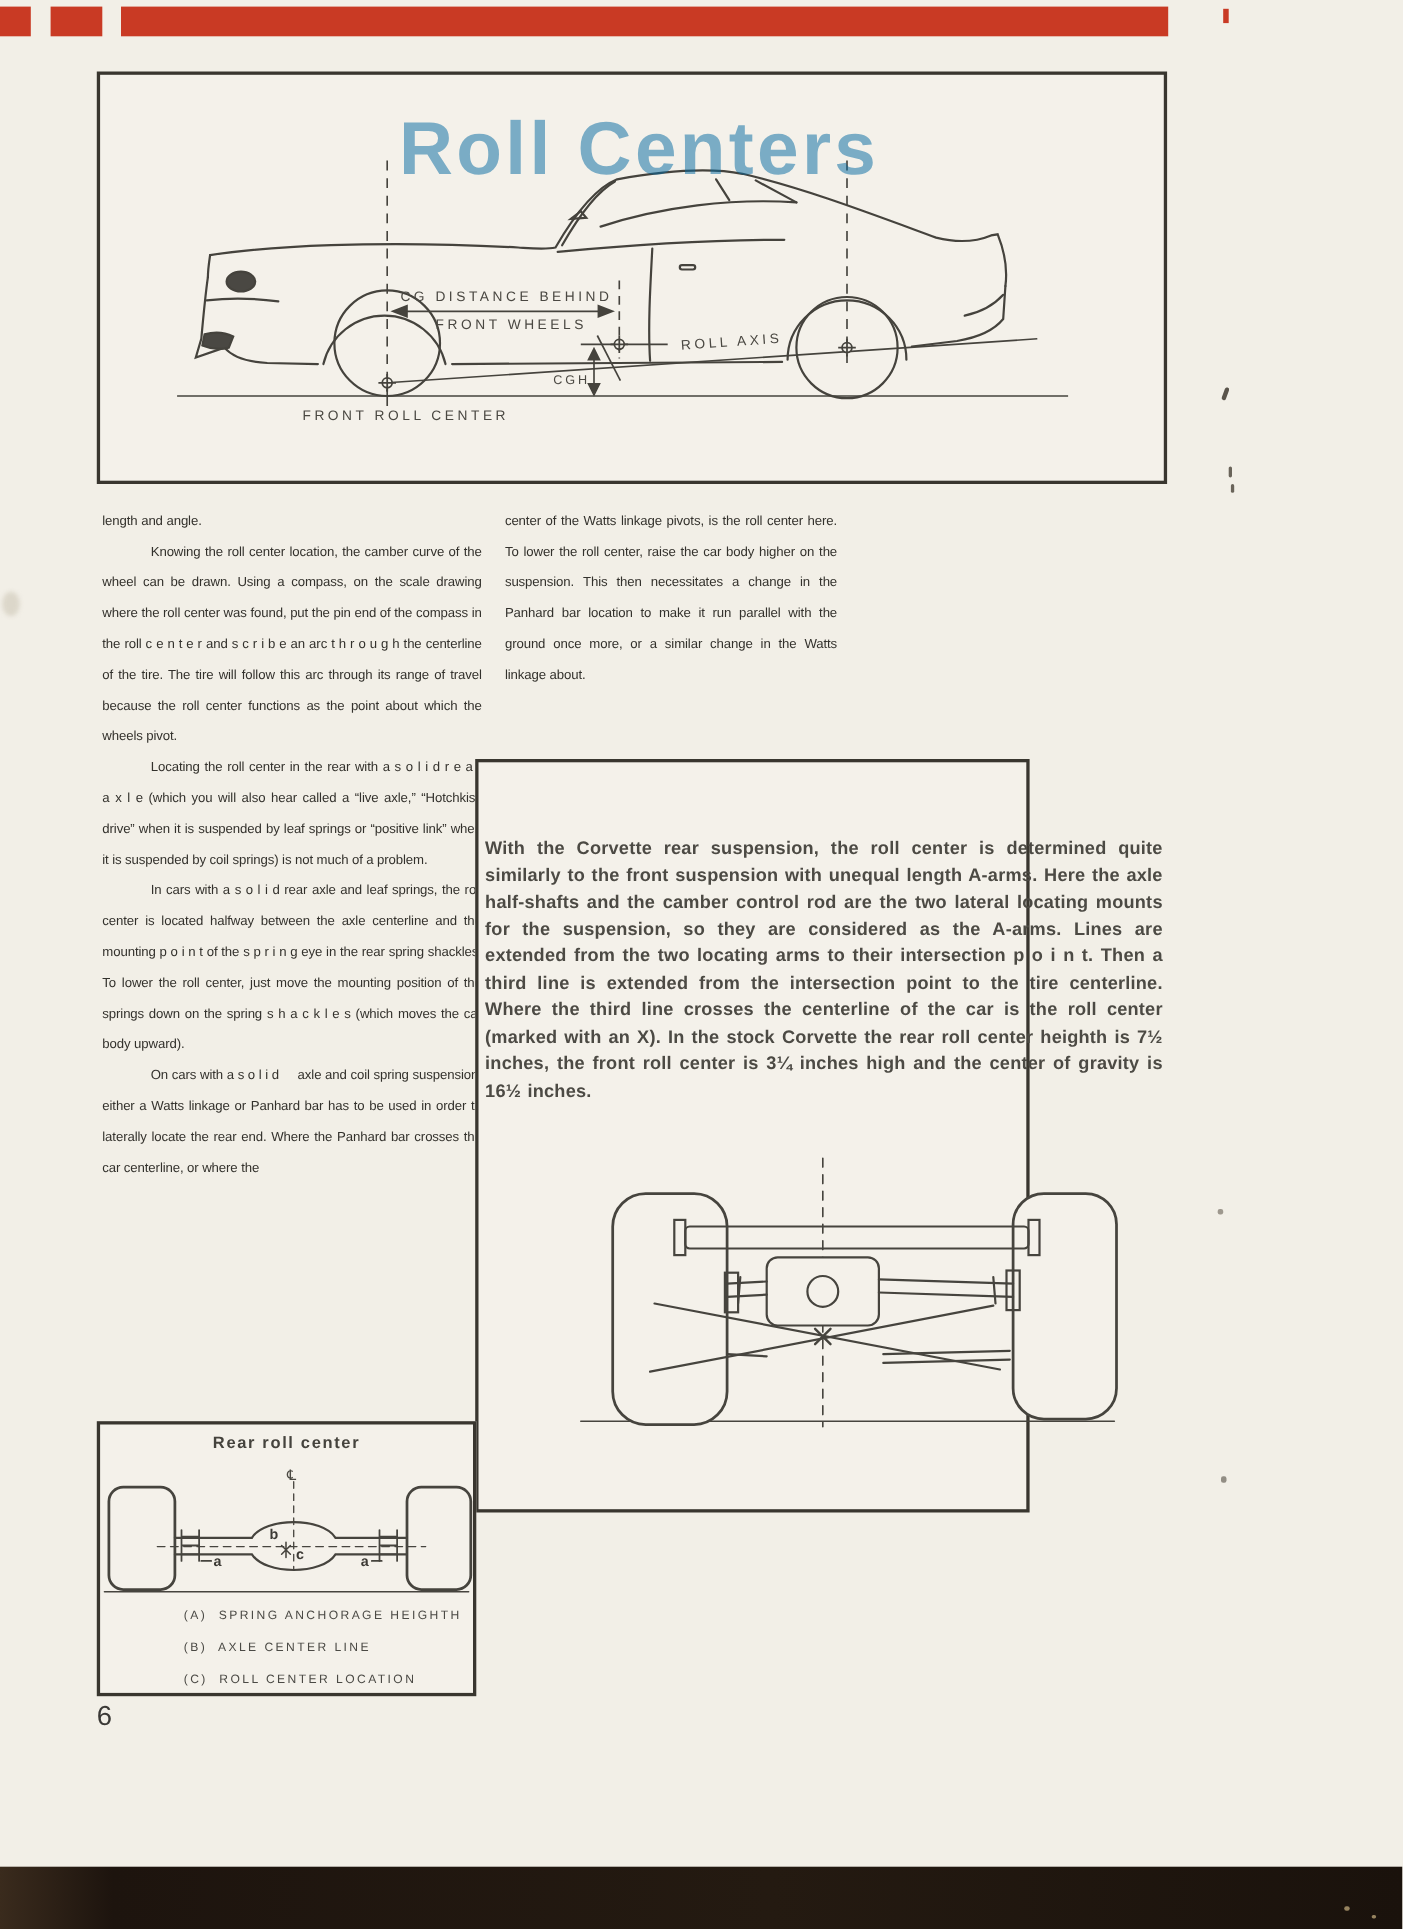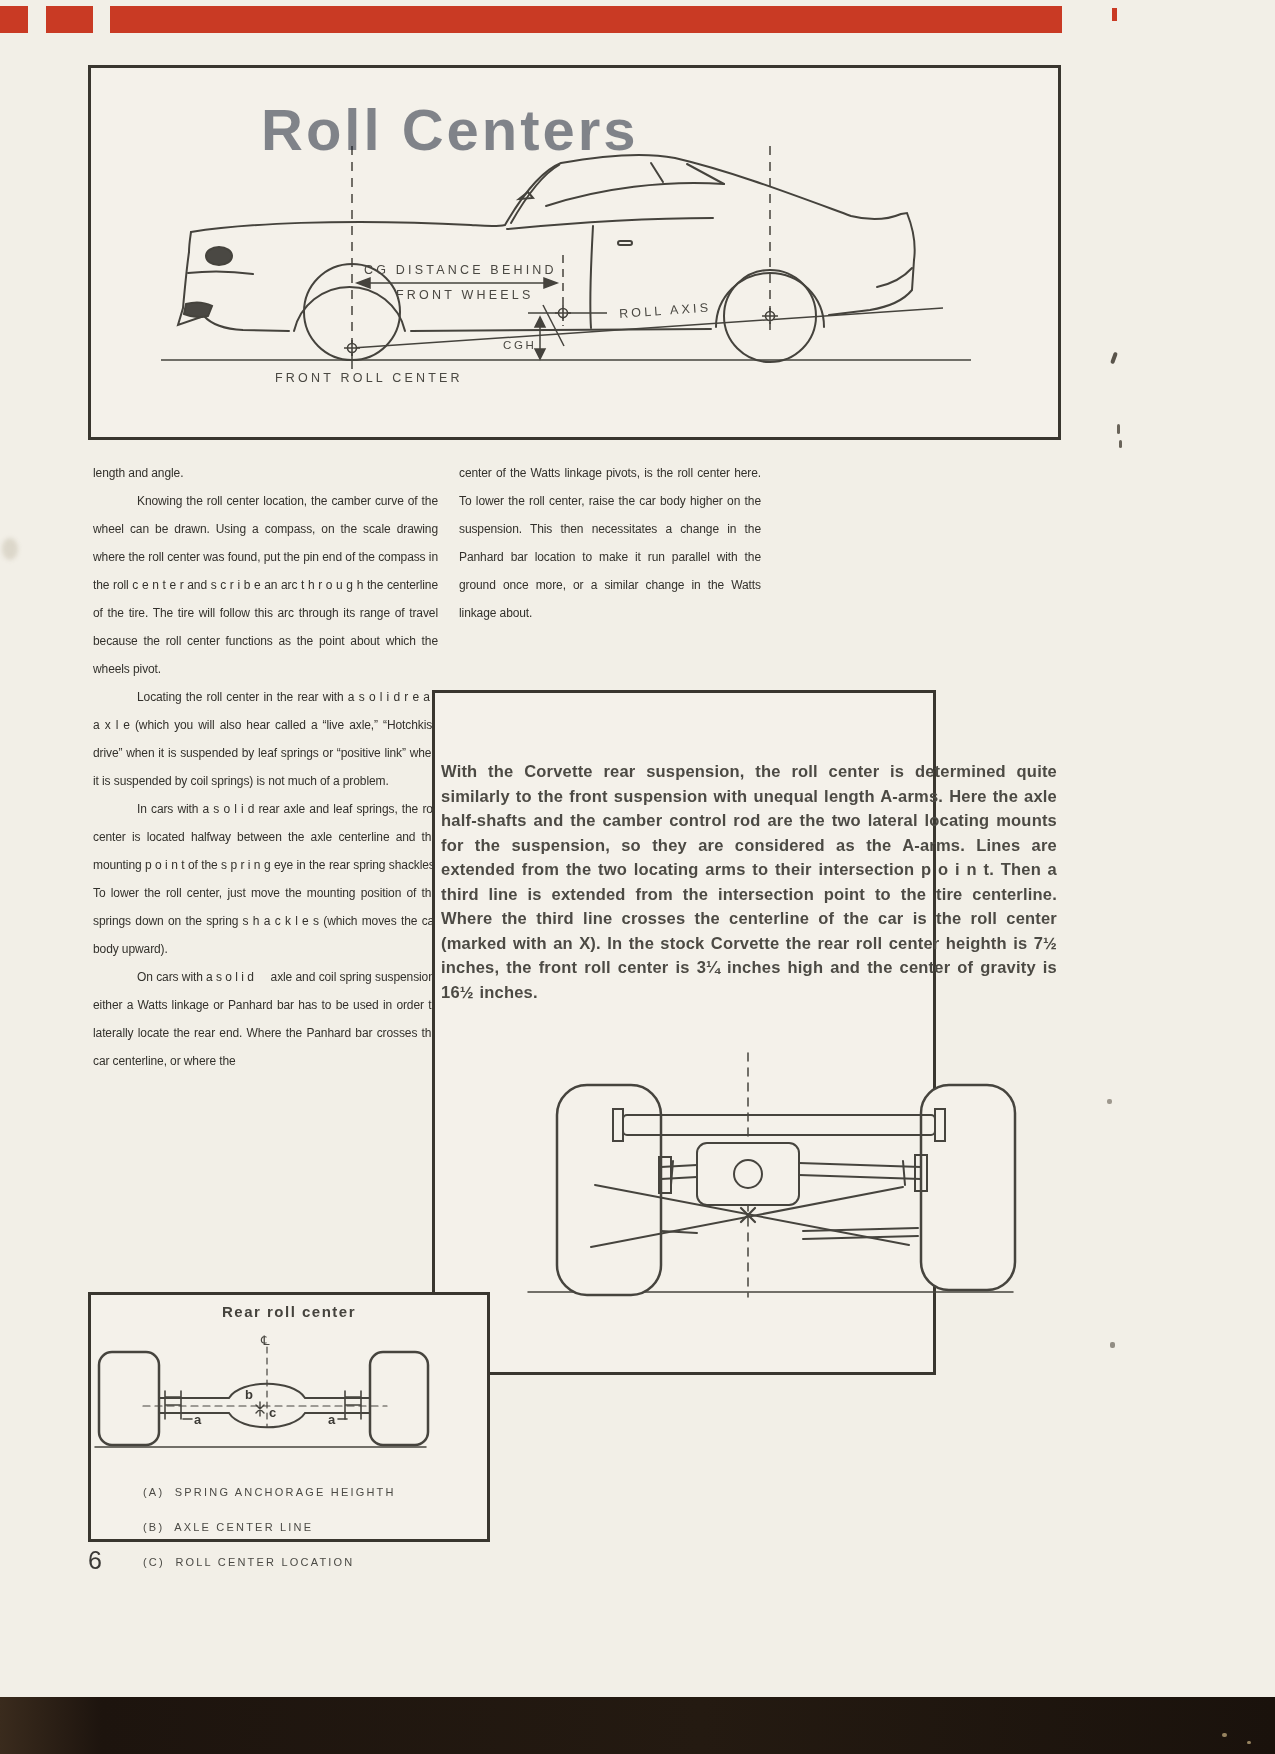--- a/index.html
+++ b/index.html
@@ -13,45 +13,45 @@
   .red-strip{position:absolute;top:6px;height:27px;background:#c93a24;}
   .red-fleck{position:absolute;background:#c93a24;}
   .bottom-band{position:absolute;left:0;top:1697px;width:1275px;height:57px;
     background:linear-gradient(90deg,#3a2b1d 0%,#1d140e 8%,#241a11 55%,#1a120c 100%);}
   .speck{position:absolute;border-radius:2px;}
   .smudge{position:absolute;left:2px;top:538px;width:16px;height:22px;border-radius:50%;
     background:#dcd7ca;filter:blur(2px);}
   
   .figure-box{position:absolute;left:88px;top:65px;width:973px;height:375px;
     border:3px solid #39362f;box-sizing:border-box;background:#f4f1ea;}
-  .bleed{position:absolute;left:170px;top:28px;width:640px;
-    font-weight:bold;font-size:58px;letter-spacing:3px;color:#0f172a;opacity:.5;}
+  .bleed{position:absolute;left:170px;top:28px;width:640px;text-align:center;
+    font-weight:bold;font-size:68px;letter-spacing:3px;color:#0369a1;opacity:.5;}
   
   .col{position:absolute;top:459px;font-size:12px;line-height:28px;
     text-align:justify;color:#33312c;letter-spacing:-0.1px;}
   .col-left{left:93px;width:345px;}
   .col-right{left:459px;width:302px;}
   .col p{margin:0;text-indent:44px;}
   .col p.noindent{text-indent:0;}
   
   .corvette-box{position:absolute;left:432px;top:690px;width:504px;height:685px;
     border:3px solid #39362f;box-sizing:border-box;background:#f4f1ea;}
   .corvette-text{position:absolute;left:6px;top:66px;width:616px;margin:0;
     font-weight:bold;font-size:16.5px;line-height:24.5px;text-align:justify;
     letter-spacing:0.2px;word-spacing:1px;color:#4c4a44;}
   .corvette-svg{position:absolute;left:38px;top:352px;}
   
-  .rear-box{position:absolute;left:88px;top:1292px;width:402px;height:250px;
+  .rear-box{position:absolute;left:88px;top:1292px;width:345px;height:250px;
     border:3px solid #39362f;box-sizing:border-box;background:#f4f1ea;}
   .rear-title{margin:8px 0 0 0;text-align:center;font-weight:bold;font-size:15px;
     letter-spacing:1.5px;color:#45433d;}
   .rear-svg{position:absolute;left:0;top:34px;}
   .captions{position:absolute;left:0;top:168px;width:100%;}
-  .caption{padding-left:52px;margin-bottom:17px;font-size:11px;letter-spacing:2.2px;
-    color:#4b4a45;white-space:nowrap;margin-top:23px;}
+  .caption{padding-left:76px;margin-bottom:17px;font-size:11px;letter-spacing:2.2px;
+    color:#4b4a45;white-space:nowrap;}
   .page-number{position:absolute;left:88px;top:1546px;font-size:25px;color:#3b3936;}
   svg text{fill:#4a4842;}
   svg .cap{font-size:12.5px;letter-spacing:3.2px;font-family:"Liberation Sans",sans-serif;}
   svg .cap-sm{font-size:11.5px;letter-spacing:2.6px;font-family:"Liberation Sans",sans-serif;}
   svg .dlabel{font-size:13px;font-weight:bold;font-family:"Liberation Sans",sans-serif;fill:#3c3a35;}
 </style>
 </head>
 <body>
 
 <div class="red-strip" style="left:0;width:28px;"></div>

